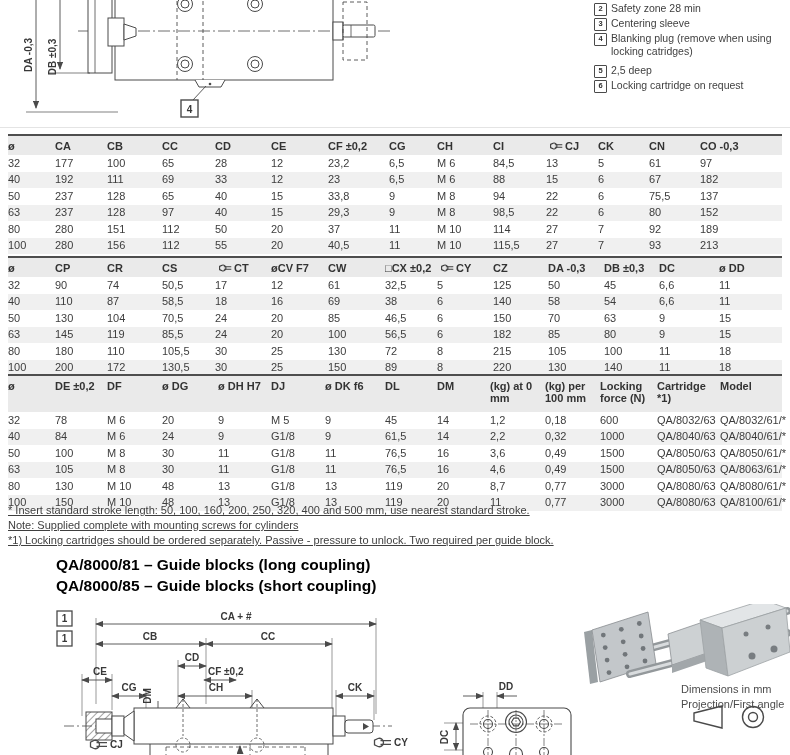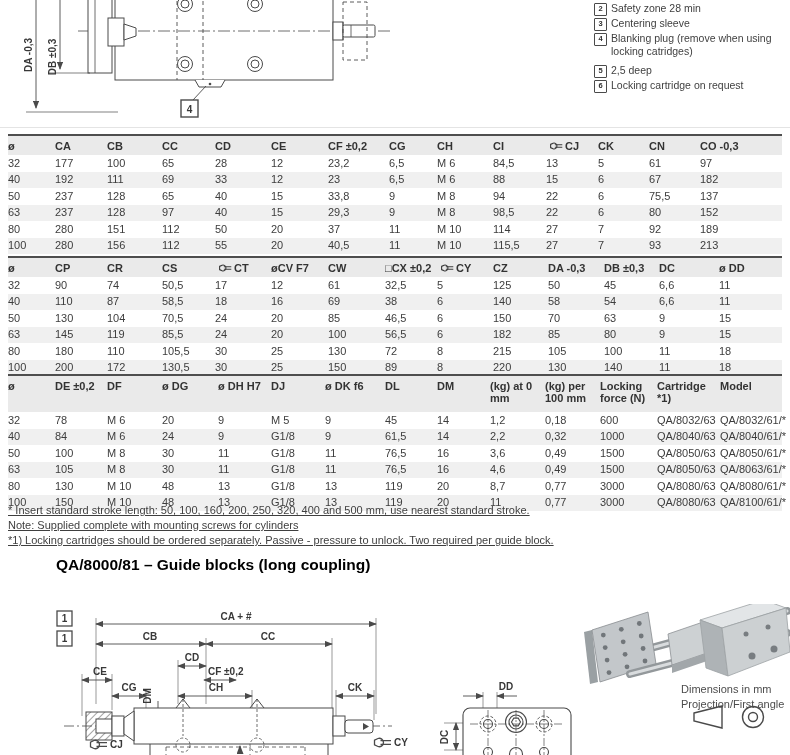--- a/index.html
+++ b/index.html
@@ -536,20 +536,21 @@
 </table>
 
 <div class="footnotes">
   <div>* Insert standard stroke length: 50, 100, 160, 200, 250, 320, 400 and 500 mm, use nearest standard stroke.</div>
   <div>Note: Supplied complete with mounting screws for cylinders</div>
   <div>*1) Locking cartridges should be ordered separately. Passive - pressure to unlock. Two required per guide block.</div>
 </div>
 
 <div class="headings">
   <div>QA/8000/81 – Guide blocks (long coupling)</div>
+  <div>QA/8000/85 – Guide blocks (short coupling)</div>
 </div>
 
 <svg class="abs" style="left:0;top:604px" width="790" height="151" viewBox="0 0 790 151">
   <defs>
     <marker id="aL" markerWidth="9" markerHeight="7" refX="1" refY="3.5" orient="auto">
       <path d="M9 0 L0 3.5 L9 7 Z" fill="#4a4a4a"></path>
     </marker>
     <marker id="aR" markerWidth="9" markerHeight="7" refX="8" refY="3.5" orient="auto">
       <path d="M0 0 L9 3.5 L0 7 Z" fill="#4a4a4a"></path>
     </marker>

